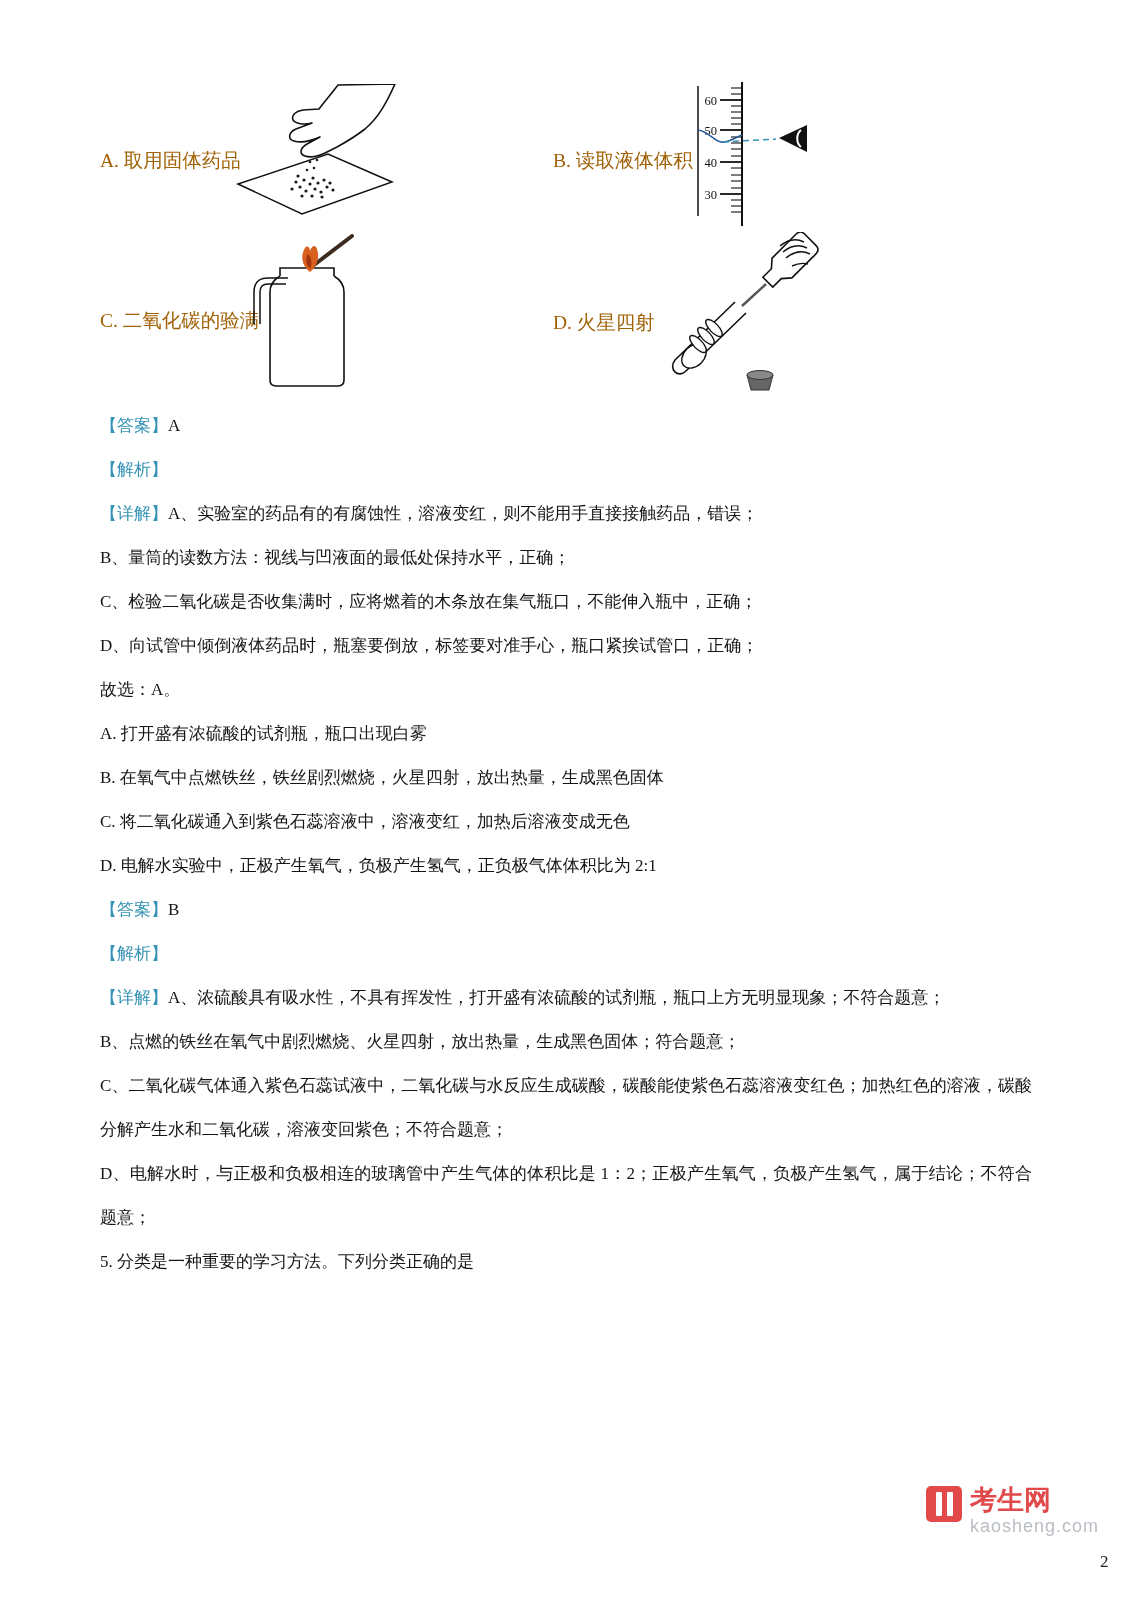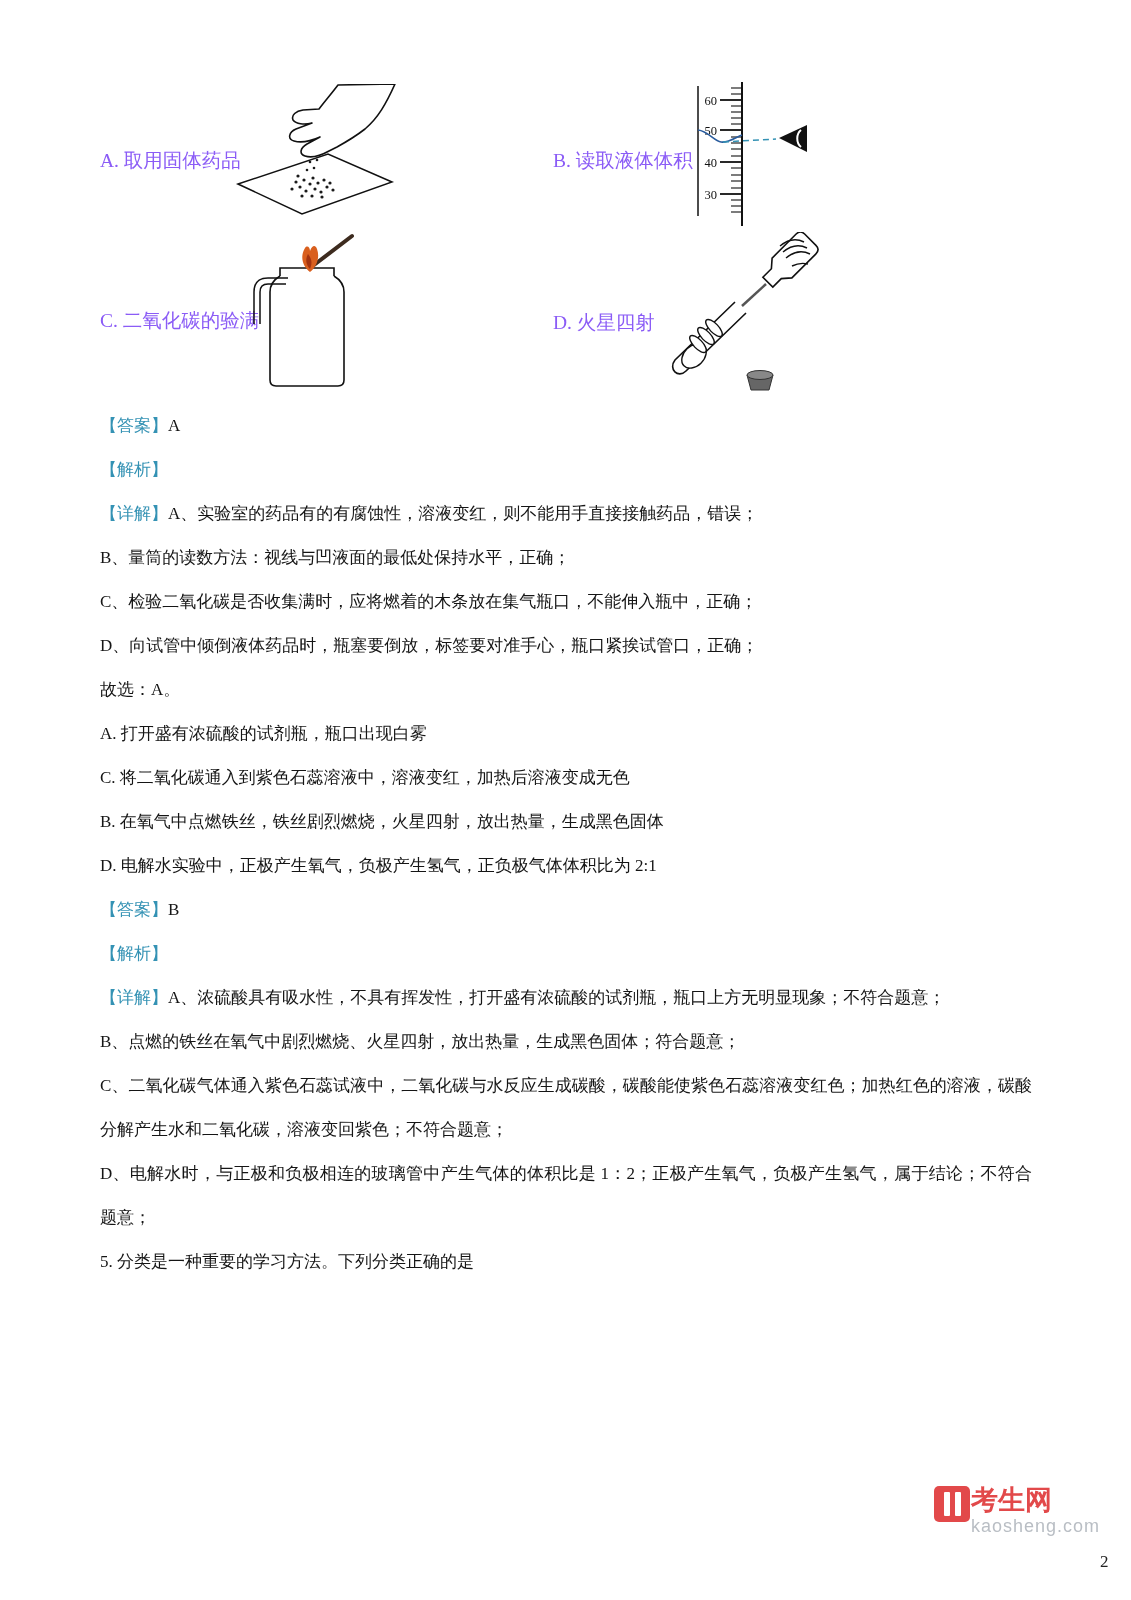--- a/index.html
+++ b/index.html
@@ -3,32 +3,32 @@
 <meta charset="utf-8">
 <style>
   * { margin:0; padding:0; box-sizing:border-box; }
   html,body { background:#fff; }
   .page {
     position:relative; width:1131px; height:1600px; background:#ffffff;
     font-family:"Liberation Serif","DejaVu Serif",serif; color:#1a1a1a;
     overflow:hidden;
   }
   .opt-label {
-    position:absolute; font-size:19.5px; white-space:nowrap; color:#8b5cf6;
+    position:absolute; font-size:19.5px; white-space:nowrap; color:#a16207;
   }
   .fig { position:absolute; }
   .textflow {
     position:absolute; left:100px; top:404px; width:932px;
     font-size:17px; line-height:44px; color:#151515;
   }
   .textflow p { text-align:justify; }
   .teal { color:#3492b4; }
   .footer-logo {
     position:absolute; left:926px; top:1486px;
-    display:flex; align-items:flex-start; gap:1px;margin-left:8px;
+    display:flex; align-items:flex-start; gap:8px;
   }
   .logo-icon {
     width:36px; height:36px; background:#e2494a; border-radius:5px;
     display:flex; justify-content:center; align-items:center; gap:5px; padding:6px;
   }
   .logo-icon .bar { display:block; width:6px; height:100%; background:#fff; border-radius:1px; }
   .logo-cn {
     font-family:"Liberation Sans","DejaVu Sans",sans-serif;
     font-size:27px; font-weight:bold; color:#e2494a; line-height:28px;
   }
@@ -163,22 +163,22 @@
   <div class="textflow">
     <p><span class="teal">【答案】</span><span>A</span></p>
     <p><span class="teal">【解析】</span></p>
     <p><span class="teal">【详解】</span><span>A、实验室的药品有的有腐蚀性，溶液变红，则不能用手直接接触药品，错误；</span></p>
     <p>B、量筒的读数方法：视线与凹液面的最低处保持水平，正确；</p>
     <p>C、检验二氧化碳是否收集满时，应将燃着的木条放在集气瓶口，不能伸入瓶中，正确；</p>
     <p>D、向试管中倾倒液体药品时，瓶塞要倒放，标签要对准手心，瓶口紧挨试管口，正确；</p>
     <p>故选：A。</p>
 
     <p>A. 打开盛有浓硫酸的试剂瓶，瓶口出现白雾</p>
+    <p>B. 在氧气中点燃铁丝，铁丝剧烈燃烧，火星四射，放出热量，生成黑色固体</p>
     <p>C. 将二氧化碳通入到紫色石蕊溶液中，溶液变红，加热后溶液变成无色</p>
-    <p>B. 在氧气中点燃铁丝，铁丝剧烈燃烧，火星四射，放出热量，生成黑色固体</p>
     <p>D. 电解水实验中，正极产生氧气，负极产生氢气，正负极气体体积比为 2:1</p>
 
     <p><span class="teal">【答案】</span><span>B</span></p>
     <p><span class="teal">【解析】</span></p>
     <p><span class="teal">【详解】</span><span>A、浓硫酸具有吸水性，不具有挥发性，打开盛有浓硫酸的试剂瓶，瓶口上方无明显现象；不符合题意；</span></p>
     <p>B、点燃的铁丝在氧气中剧烈燃烧、火星四射，放出热量，生成黑色固体；符合题意；</p>
     <p>C、二氧化碳气体通入紫色石蕊试液中，二氧化碳与水反应生成碳酸，碳酸能使紫色石蕊溶液变红色；加热红色的溶液，碳酸分解产生水和二氧化碳，溶液变回紫色；不符合题意；</p>
     <p>D、电解水时，与正极和负极相连的玻璃管中产生气体的体积比是 1：2；正极产生氧气，负极产生氢气，属于结论；不符合题意；</p>
 
     <p>5. 分类是一种重要的学习方法。下列分类正确的是</p>

